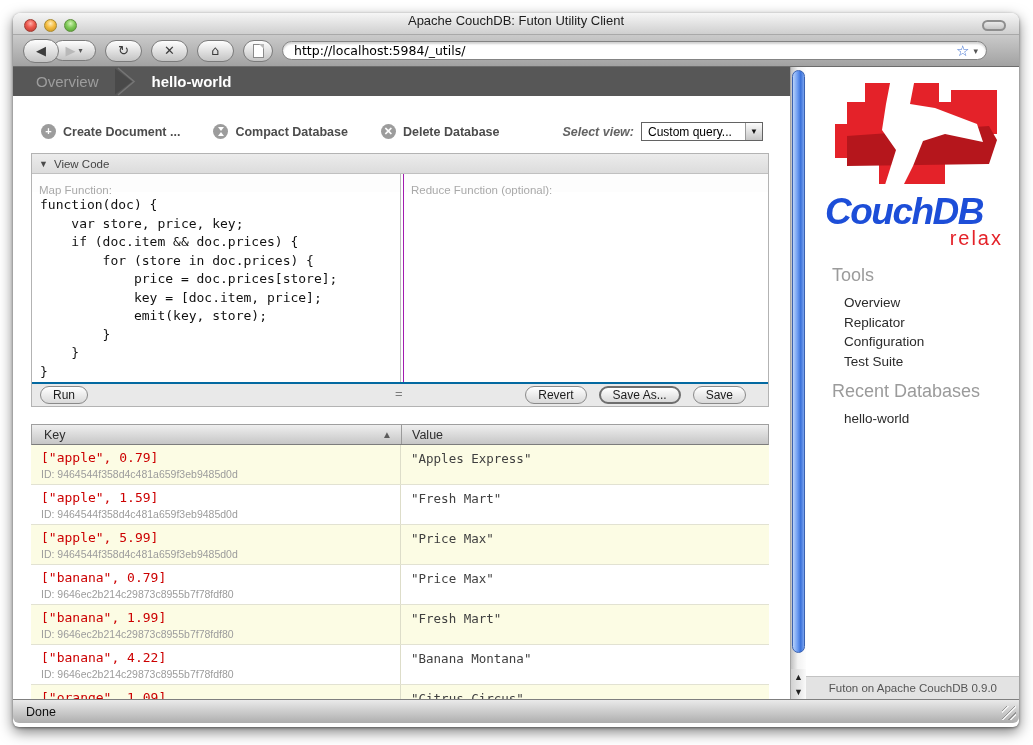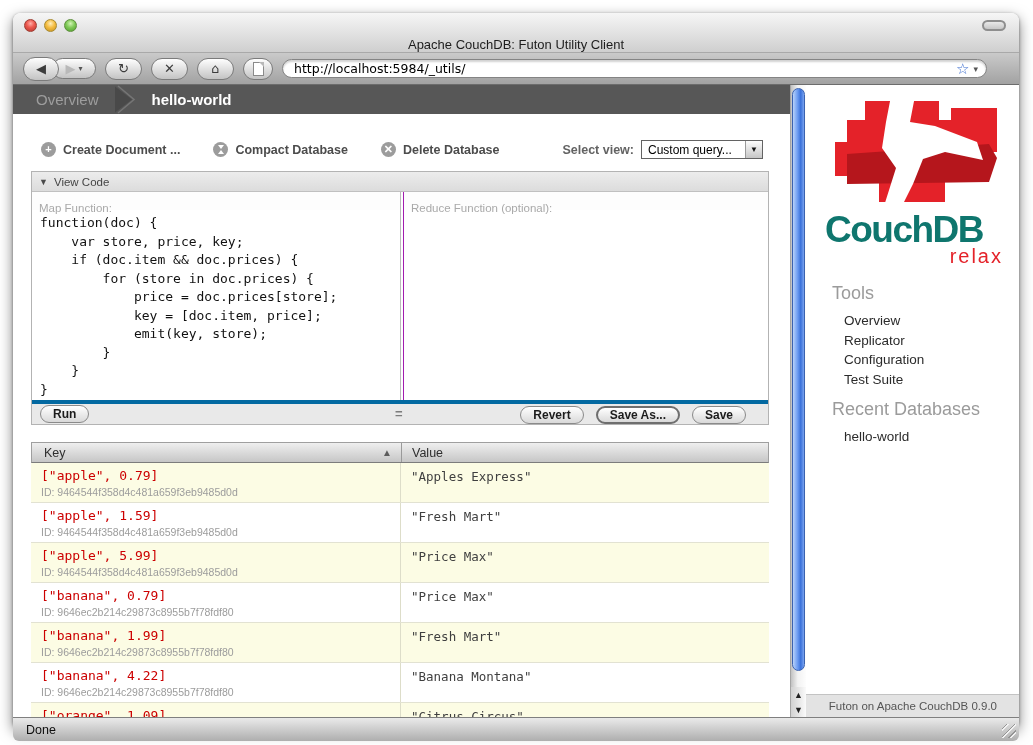--- a/index.html
+++ b/index.html
@@ -4,23 +4,23 @@
 <style>
   * { margin:0; padding:0; box-sizing:border-box; }
   html,body { width:1033px; height:745px; background:#fff; font-family:"Liberation Sans",sans-serif; overflow:hidden; }
 
   .window{ position:absolute; left:13px; top:13px; width:1006px; height:714px;
     border-radius:8px 8px 6px 6px;
     box-shadow:0 5px 14px rgba(0,0,0,.5), 0 1px 3px rgba(0,0,0,.45);
     background:#fff; }
 
   
-  .titlebar{ height:40px; border-radius:8px 8px 0 0; position:relative;
+  .titlebar{ height:22px; border-radius:8px 8px 0 0; position:relative;
     background:linear-gradient(#f6f6f6,#cfcfcf);
-    border-bottom:1px solid #a9a9a9; display:flex; align-items:flex-end; }
+    border-bottom:1px solid #a9a9a9; display:flex; align-items:flex-start; }
   .traffic{ position:absolute; left:11px; top:6px; display:flex; gap:7px; }
   .light{ width:13px; height:13px; border-radius:50%; display:inline-block; }
   .light.red{ background:radial-gradient(circle at 50% 32%,#ffada6 0%,#ee5a50 42%,#b5352b 100%); border:1px solid #9e3c33;}
   .light.yellow{ background:radial-gradient(circle at 50% 32%,#ffeebc 0%,#f5bd41 45%,#c4901f 100%); border:1px solid #a88a2e;}
   .light.green{ background:radial-gradient(circle at 50% 32%,#d2f3b4 0%,#80ca58 45%,#4f9c2c 100%); border:1px solid #5d8f3c;}
   .window-title{ flex:1; text-align:center; font-size:13px; color:#1d1d1d; }
   .pill{ position:absolute; right:13px; top:7px; width:24px; height:11px; border:2px solid #8e8e8e;
     border-radius:7px; background:linear-gradient(#e9e9e9,#c7c7c7); }
 
   
@@ -59,40 +59,40 @@
   .actionbar{ display:flex; align-items:center; padding:26px 27px 0 28px; }
   .actions-left{ display:flex; gap:33px; align-items:center; }
   .action{ display:flex; align-items:center; gap:7px; cursor:default; }
   .action-ico{ width:15px; height:15px; border-radius:50%; background:#9c9c9c; color:#fff;
     display:flex; align-items:center; justify-content:center; font-size:11px; font-weight:bold; line-height:15px; }
   .action-label{ font-size:12.5px; font-weight:bold; color:#4c4c4c; }
   .hourglass{ display:flex; flex-direction:column; align-items:center; gap:1px; }
   .hg-top{ width:0; height:0; border-left:3.5px solid transparent; border-right:3.5px solid transparent; border-top:4px solid #fff; }
   .hg-bot{ width:0; height:0; border-left:3.5px solid transparent; border-right:3.5px solid transparent; border-bottom:4px solid #fff; }
   .selectview{ margin-left:auto; display:flex; align-items:center; gap:7px; }
-  .sv-label{ font-size:12.5px; font-weight:bold; color:#636363; }
+  .sv-label{ font-size:12.5px; font-weight:bold; color:#636363;font-style:italic; }
   .sv-select{ width:122px; height:19px; border:1px solid #636363; background:#fff; display:flex; align-items:center; }
   .sv-value{ flex:1; font-size:12px; color:#000; padding-left:6px; white-space:nowrap; overflow:hidden; }
   .sv-btn{ width:17px; height:17px; border-left:1px solid #9a9a9a; background:linear-gradient(#fcfcfc,#c6c6c6);
     display:flex; align-items:center; justify-content:center; font-size:8px; color:#111; }
 
   
   .viewcode{ margin:12px 21px 0 18px; border:1px solid #b3b3b3; }
   .vc-header{ height:20px; background:linear-gradient(#ececec,#dcdcdc); border-bottom:1px solid #c0c0c0;
     display:flex; align-items:center; gap:6px; padding-left:7px; font-size:11.5px; color:#454545; }
   .vc-tri{ font-size:9px; color:#4a4a4a; }
   .vc-body{ display:flex; background:#fff; }
   .pane{ display:flex; flex-direction:column; }
   .pane-left{ width:369px; border-right:1px solid #bcbcbc; }
   .pane-gap{ width:2px; background:#fff; }
   .pane-right{ flex:1; border-left:1px solid #a21caf; }
   .pane-label{ height:18px; font-size:11.5px; color:#a9a9a9; padding:10px 0 0 7px; background:#fdfdfd; }
   .code{ height:190px; font-family:"DejaVu Sans Mono",monospace; font-size:13px; line-height:18.5px;
     color:#111; white-space:pre; padding:4px 8px; overflow:hidden; }
-  .vc-footer{ height:24px; background:#e9e9e9; border-top:4px solid #0369a1; position:relative; display:flex; align-items:center;font-weight:bold; }
+  .vc-footer{ height:24px; background:#e9e9e9; border-top:2px solid #0369a1; position:relative; display:flex; align-items:center; }
   .aquabtn{ height:18px; border:1px solid #8a8a8a; border-radius:10px; background:linear-gradient(#ffffff,#d9d9d9);
     font-size:12px; color:#1c1c1c; padding:0 12px; display:flex; align-items:center; font-family:"Liberation Sans",sans-serif; }
   .btn-run{ margin-left:8px; }
   .grippie{ position:absolute; left:363px; top:2px; font-size:13px; color:#7c7c7c; }
   .right-btns{ position:absolute; right:22px; top:2px; display:flex; gap:12px; }
   .btn-default{ border:2px solid #6e6e6e; }
 
   
   .results{ margin:17px 21px 0 18px; }
   .thead{ display:flex; height:21px; border:1px solid #9f9f9f; border-bottom-color:#7c7c7c;
@@ -115,21 +115,21 @@
   .sb-track{ flex:1; position:relative; }
   .sb-thumb{ position:absolute; left:1px; top:3px; width:13px; height:583px; border-radius:7px;
     border:1px solid #3a62b0;
     background:linear-gradient(90deg,#b8d2fa 0%,#6f9ef2 40%,#3a71da 70%,#7aa4f0 100%); }
   .sb-btn{ height:15px; display:flex; align-items:center; justify-content:center; font-size:9px; color:#222;
     background:linear-gradient(90deg,#d2d2d2,#fafafa); }
 
   
   .sidebar{ flex:1; background:#fff; position:relative; overflow:hidden; }
   .logo{ margin:11px 14px 0 19px; }
-  .logo-title{ font-size:37px; font-weight:bold; color:#0f766e; letter-spacing:-1.5px; line-height:36px; margin-top:2px; }
+  .logo-title{ font-size:37px; font-weight:bold; color:#1d4ed8; letter-spacing:-1.5px; line-height:36px; margin-top:2px;font-style:italic; }
   .logo-sub{ font-size:20px; color:var(--logo-red,#e42229); text-align:right; letter-spacing:2px; line-height:20px; margin-top:-2px; padding-right:2px; }
   .nav{ margin-top:17px; }
   .nav-heading{ font-size:18px; font-weight:normal; color:#9b9b9b; margin:10px 0 7px 26px; }
   .nav-item{ font-size:13.5px; color:#2b2b2b; margin-left:38px; line-height:19.5px; cursor:default; }
   .sb-footer{ position:absolute; left:0; right:0; bottom:0; height:23px; background:#e3e3e3;
     border-top:1px solid #c3c3c3; font-size:11.5px; color:#555; text-align:right; line-height:22px; padding-right:22px; }
 
   
   .statusbar{ height:24px; background:linear-gradient(#eaeaea,#aeaeae); border-top:1px solid #7f7f7f;
     border-radius:0 0 6px 6px; display:flex; align-items:center; position:relative; }

